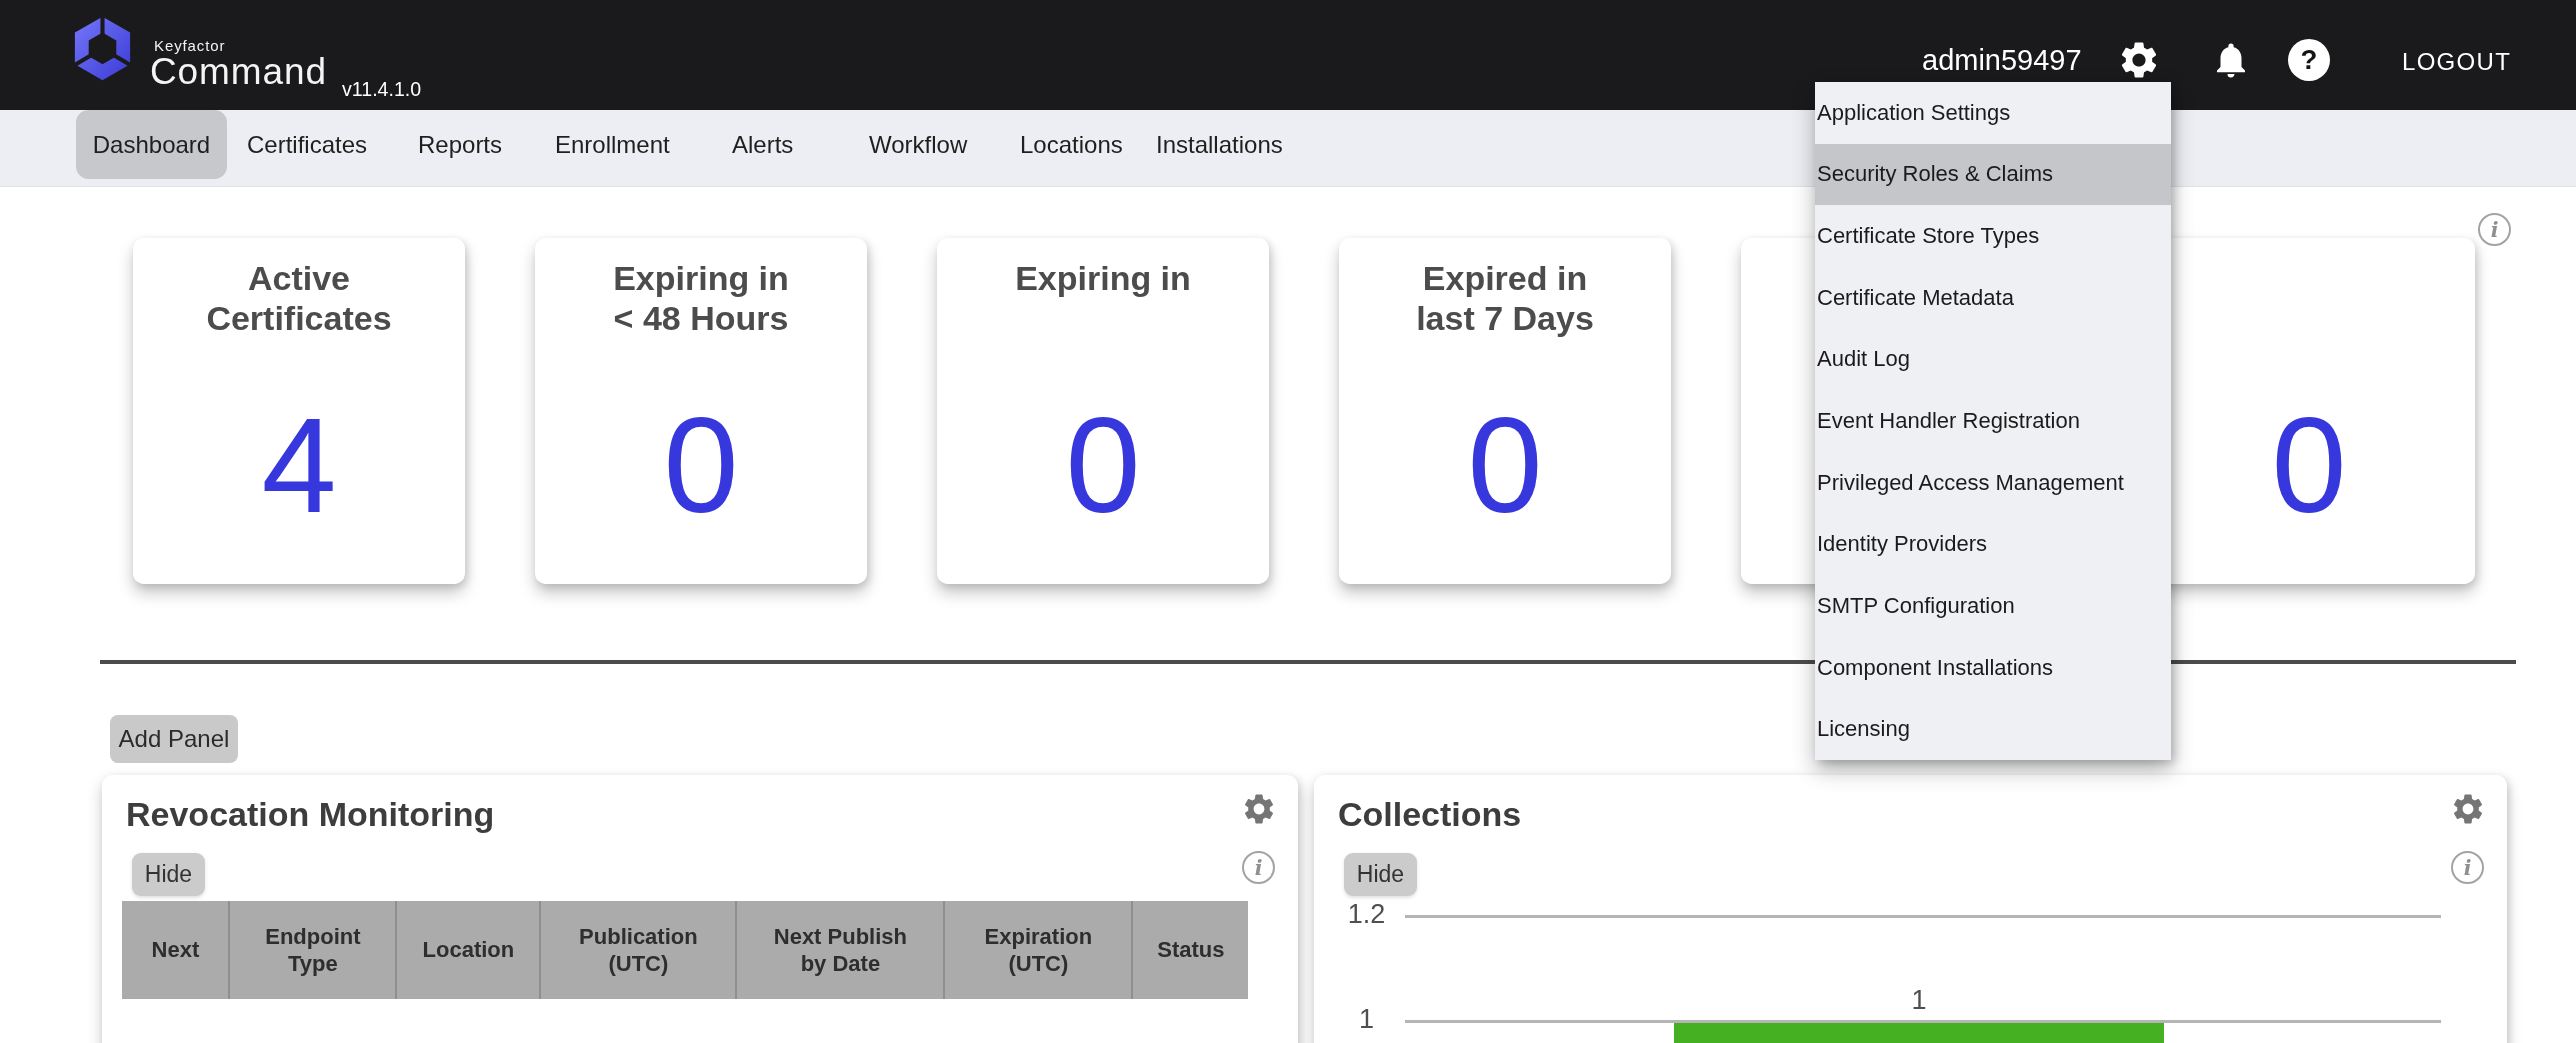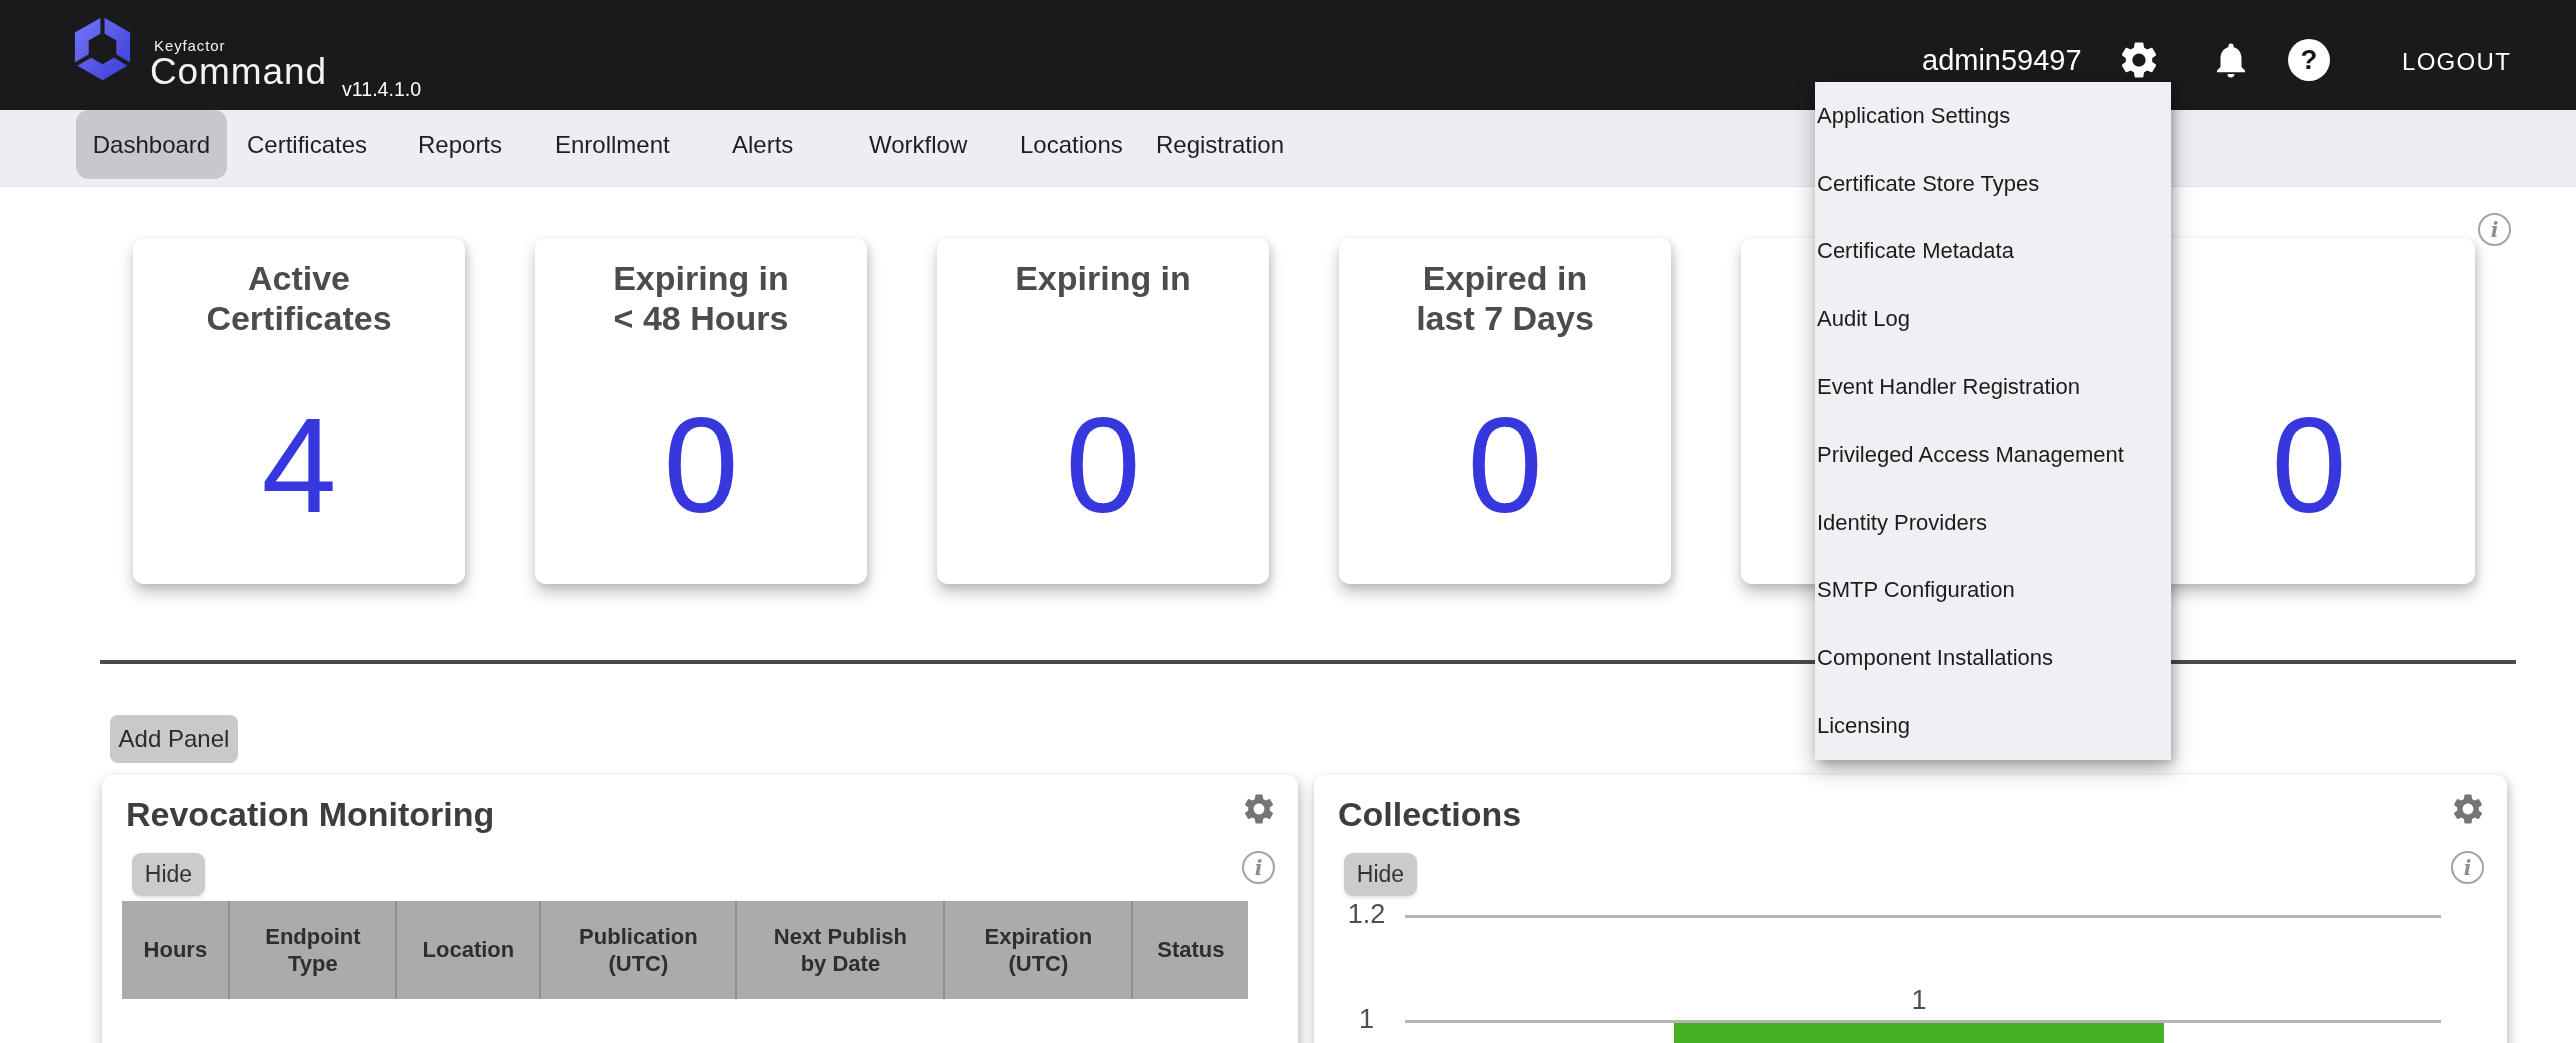--- a/index.html
+++ b/index.html
@@ -125,21 +125,21 @@
 </header>
 
 <nav class="main-nav">
   <div class="tab active">Dashboard</div>
   <div class="tab t2">Certificates</div>
   <div class="tab t3">Reports</div>
   <div class="tab t4">Enrollment</div>
   <div class="tab t5">Alerts</div>
   <div class="tab t6">Workflow</div>
   <div class="tab t7">Locations</div>
-  <div class="tab t8">Registration</div>
+  <div class="tab t8">Installations</div>
 </nav>
 
 <div class="info-circle top-info">i</div>
 
 <section class="cards">
   <div class="card">
     <div class="card-title">
       <div>Active</div>
         <div>Certificates</div>
     </div>
@@ -183,21 +183,21 @@
 <section class="panel panel-revocation">
   <div class="panel-title">Revocation Monitoring</div>
   <div class="panel-gear">
     <svg viewBox="0 0 24 24">
         <path d="M19.14,12.94c0.04-0.3,0.06-0.61,0.06-0.94c0-0.32-0.02-0.64-0.07-0.94l2.03-1.58c0.18-0.14,0.23-0.41,0.12-0.61l-1.92-3.32c-0.12-0.22-0.37-0.29-0.59-0.22l-2.39,0.96c-0.5-0.38-1.03-0.7-1.62-0.94L14.4,2.81c-0.04-0.24-0.24-0.41-0.48-0.41h-3.84c-0.24,0-0.43,0.17-0.47,0.41L9.25,5.35C8.66,5.59,8.12,5.92,7.63,6.29L5.24,5.33c-0.22-0.08-0.47,0-0.59,0.22L2.74,8.87C2.62,9.08,2.66,9.34,2.86,9.48l2.03,1.58C4.84,11.36,4.8,11.69,4.8,12s0.02,0.64,0.07,0.94l-2.03,1.58c-0.18,0.14-0.23,0.41-0.12,0.61l1.92,3.32c0.12,0.22,0.37,0.29,0.59,0.22l2.39-0.96c0.5,0.38,1.03,0.7,1.62,0.94l0.36,2.54c0.05,0.24,0.24,0.41,0.48,0.41h3.84c0.24,0,0.44-0.17,0.47-0.41l0.36-2.54c0.59-0.24,1.13-0.56,1.62-0.94l2.39,0.96c0.22,0.08,0.47,0,0.59-0.22l1.92-3.32c0.12-0.22,0.07-0.47-0.12-0.61L19.14,12.94z M12,15.6c-1.98,0-3.6-1.62-3.6-3.6s1.62-3.6,3.6-3.6s3.6,1.62,3.6,3.6S13.98,15.6,12,15.6z"></path>
       </svg>
   </div>
   <button class="hide-btn">Hide</button>
   <div class="info-circle panel-info">i</div>
   <div class="rv-table">
-    <div class="rv-cell rv-c1">Hours</div>
+    <div class="rv-cell rv-c1">Next</div>
     <div class="rv-cell rv-c2">Endpoint Type</div>
     <div class="rv-cell rv-c3">Location</div>
     <div class="rv-cell rv-c4">Publication (UTC)</div>
     <div class="rv-cell rv-c5">Next Publish by Date</div>
     <div class="rv-cell rv-c6">Expiration (UTC)</div>
     <div class="rv-cell rv-c7">Status</div>
   </div>
 </section>
 
 <section class="panel panel-collections">
@@ -213,20 +213,21 @@
   <div class="ytick ytick-12">1.2</div>
   <div class="gridline grid-12"></div>
   <div class="ytick ytick-1">1</div>
   <div class="gridline grid-1"></div>
   <div class="bar-label">1</div>
   <div class="bar"></div>
 </section>
 
 <div class="dropdown">
   <div class="menu-item">Application Settings</div>
+  <div class="menu-item highlighted">Security Roles &amp; Claims</div>
   <div class="menu-item">Certificate Store Types</div>
   <div class="menu-item">Certificate Metadata</div>
   <div class="menu-item">Audit Log</div>
   <div class="menu-item">Event Handler Registration</div>
   <div class="menu-item">Privileged Access Management</div>
   <div class="menu-item">Identity Providers</div>
   <div class="menu-item">SMTP Configuration</div>
   <div class="menu-item">Component Installations</div>
   <div class="menu-item">Licensing</div>
 </div>

